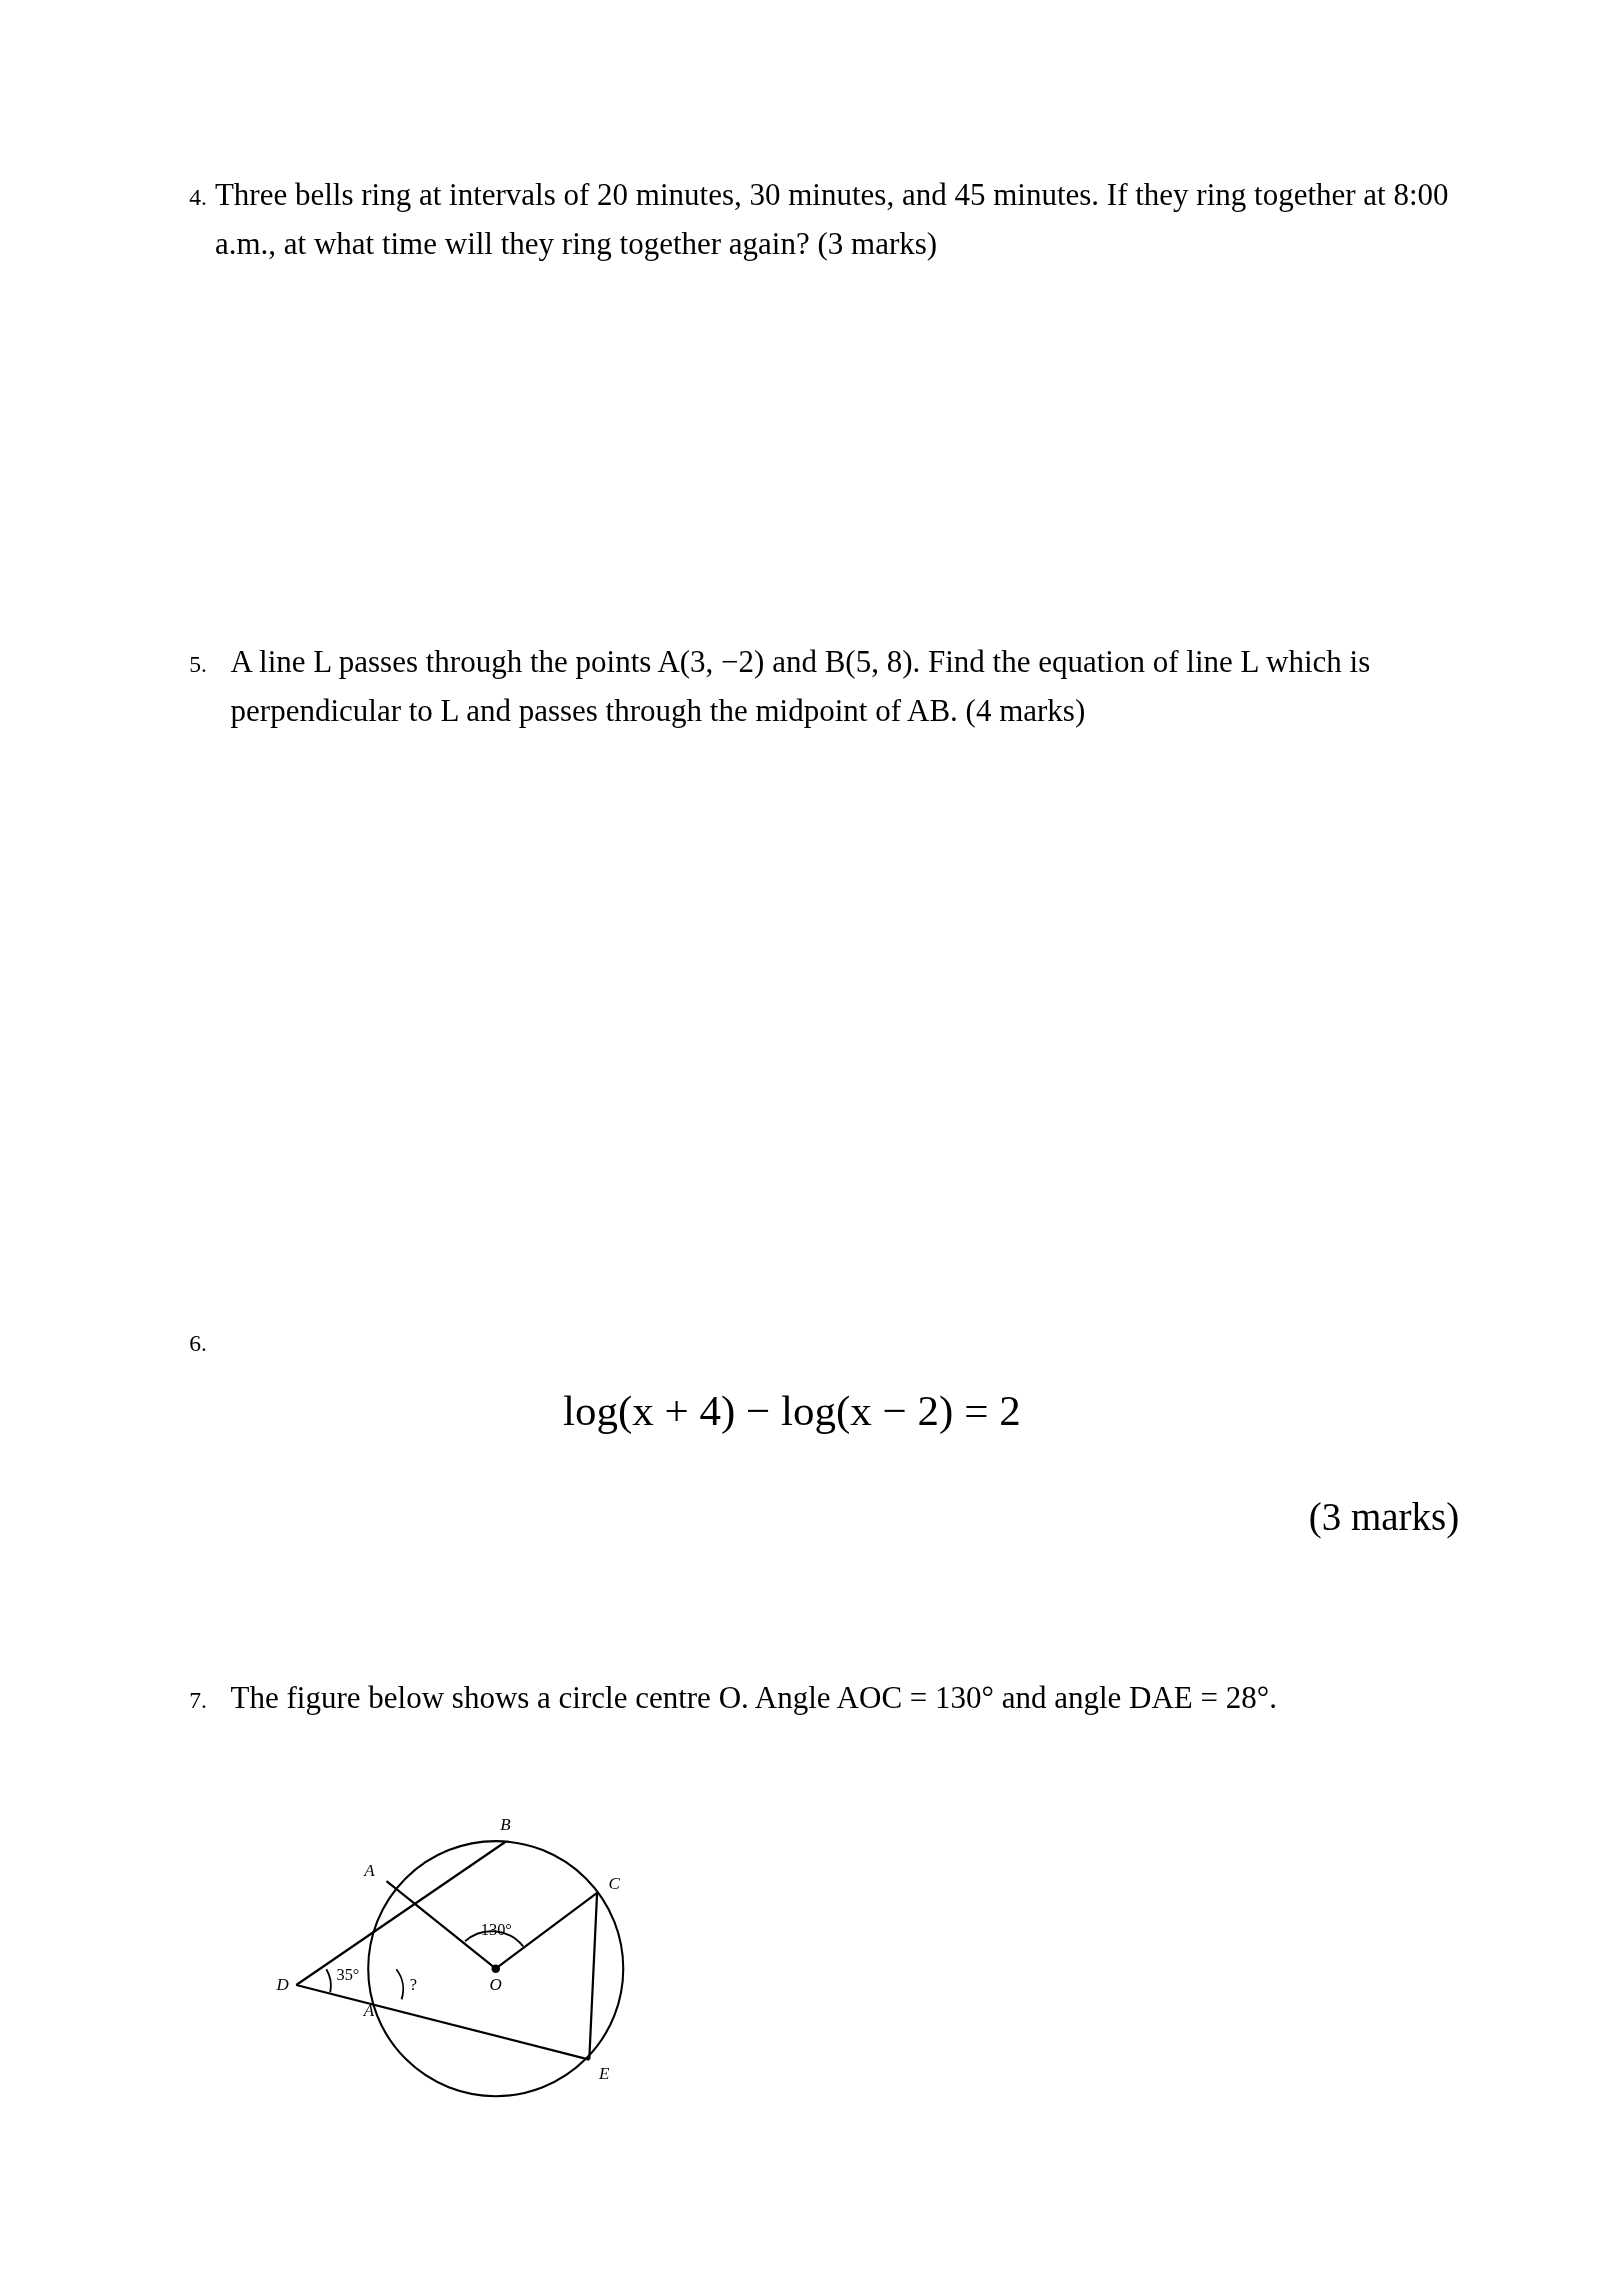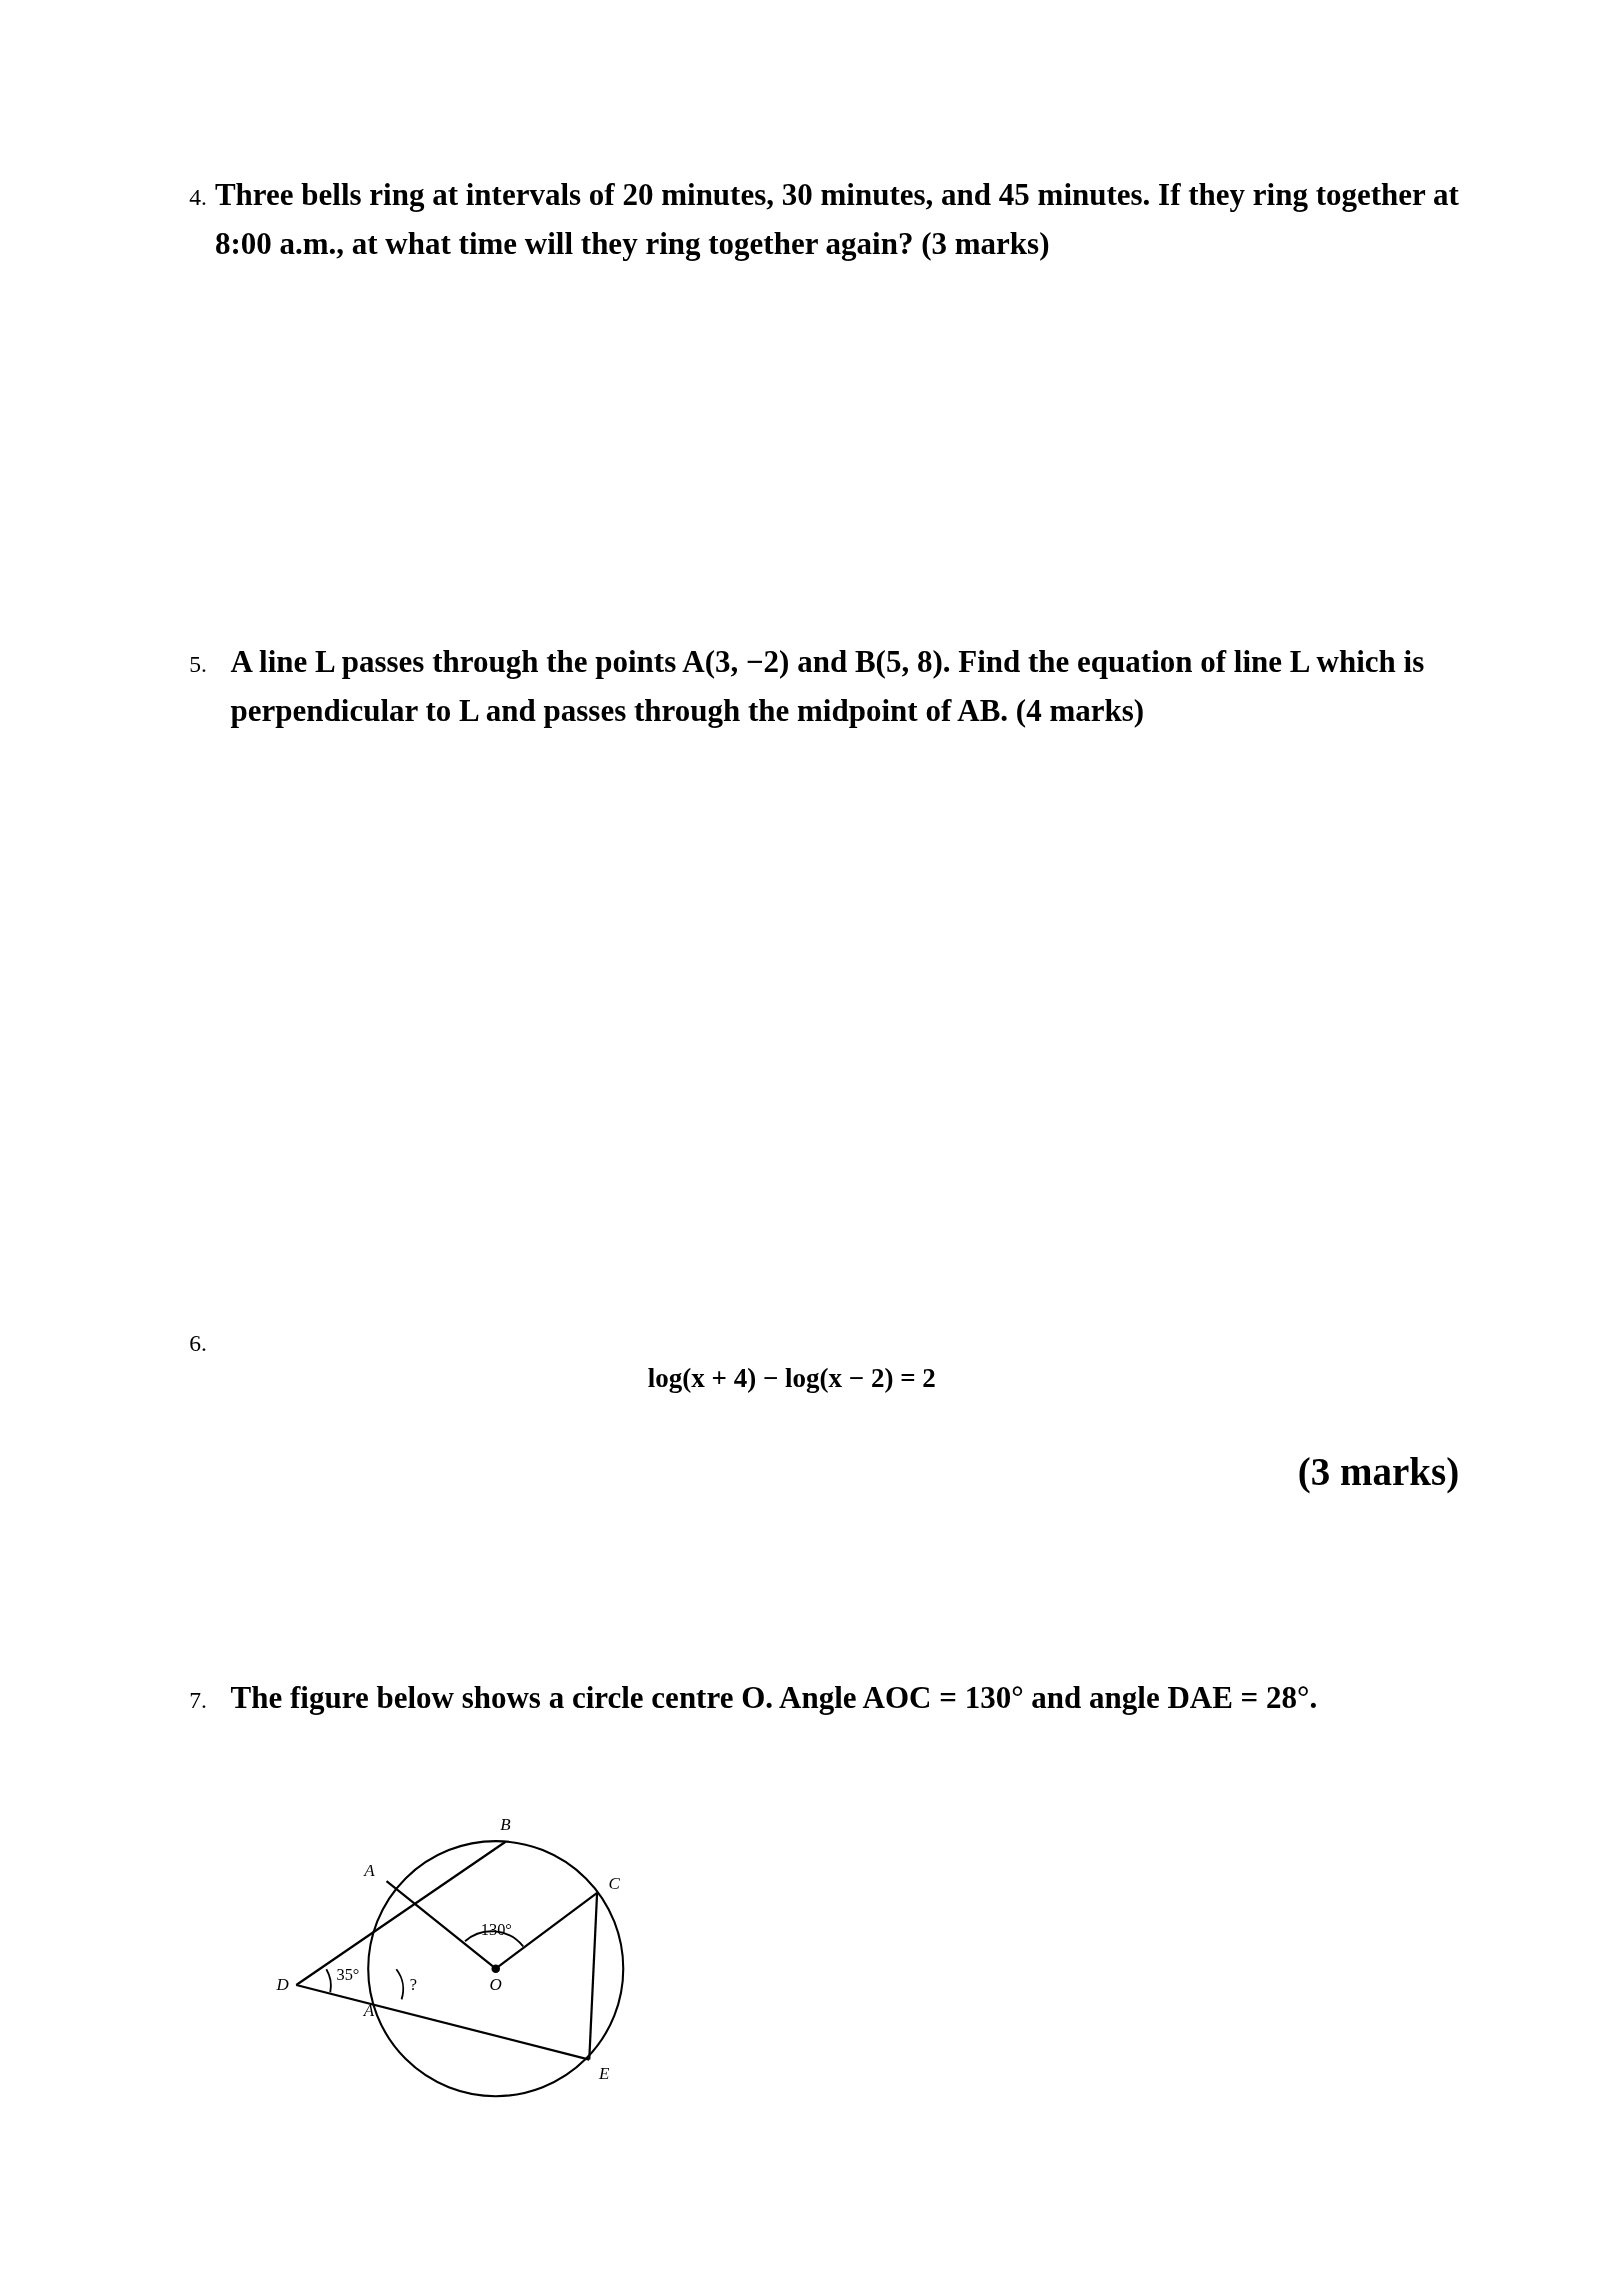--- a/index.html
+++ b/index.html
@@ -37,42 +37,41 @@
     line-height: 1.55;
     text-align: right;
     padding-top: 7.9px;
     font-family: "Liberation Serif", "DejaVu Serif", serif;
   }
   .q-body {
     flex: 1 1 auto;
     font-size: 31px;
     line-height: 1.58;
     text-align: left;
-    font-weight: bold;
   }
 
   
   #q4 { left: 169px; top: 171px; width: 1302px; }
   #q4 .q-num { width: 38px; padding-right: 7.9px; }
   #q4 .q-body { padding-left: 0px; }
 
   #q5 { left: 169px; top: 638px; width: 1302px; }
   #q5 .q-num { width: 38px; padding-right: 23.6px; }
 
   #q6 { left: 169px; top: 1317px; width: 1302px; }
   #q6 .q-num { width: 38px; padding-right: 23.6px; }
 
   #q7 { left: 169px; top: 1674px; width: 1302px; }
   #q7 .q-num { width: 38px; padding-right: 23.6px; }
 
   .equation-line {
-    margin-top: 40px;
+    margin-top: 60px;
     margin-bottom: 0;
     text-align: center;
-    font-size: 27px;
+    font-size: 43px;
     padding-right: 118px;
   }
   .marks-right {
     margin-top: 41px;
     text-align: right;
     font-size: 39px;
     padding-right: 11.8px;
   }
 
   

